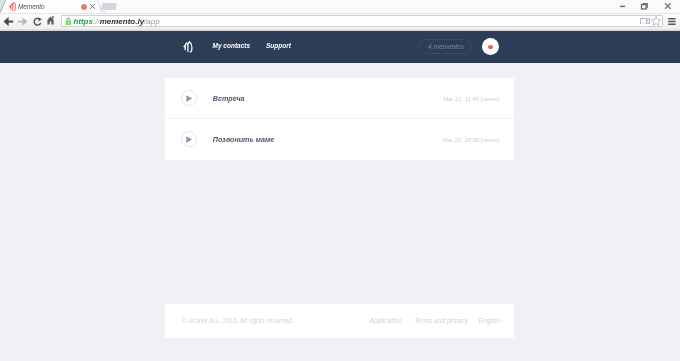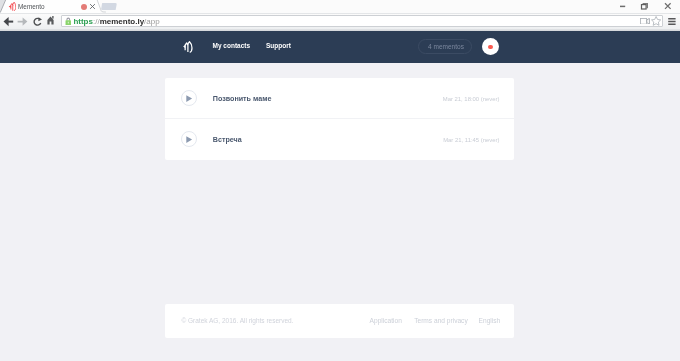--- a/index.html
+++ b/index.html
@@ -1,19 +1,19 @@
 <!DOCTYPE html>
 <html><head>
 <meta charset="utf-8">
 <style>
   html,body{margin:0;padding:0;}
   body{width:680px;height:361px;overflow:hidden;
        font-family:"Liberation Sans",sans-serif;background:#f1f1f5;
        -webkit-font-smoothing:antialiased;}
-  .win{position:relative;width:680px;height:361px;overflow:hidden;}
+  .win{position:relative;width:680px;height:361px;overflow:hidden;font-style:italic;}
   svg{display:block;}
 
   
   .tabstrip{position:absolute;left:0;top:0;width:680px;height:14px;background:#fbfbfb;}
   .tabstrip-bg{position:absolute;left:0;top:0;width:10px;height:14px;
        background:#dfe1e4;
        clip-path:polygon(0 0, 5.5px 0, 0 13px, 0 13px);}
   .tab-active{position:absolute;left:0px;top:0px;width:100px;height:14px;}
   .tab-active .shape{position:absolute;left:0;top:0;width:100px;height:14px;
        background:#fefefe;
@@ -217,31 +217,31 @@
     <i></i>
   </div>
 
   <div class="card">
       <div class="row">
       <div class="play">
         <svg width="6.4" height="7.2" viewBox="0 0 6.4 7.2">
             <path d="M0.3 0.25 L6.1 3.6 L0.3 6.95 Z" fill="#8c9ab0"></path>
           </svg>
       </div>
-      <div class="row-title">Позвонить маме</div>
-      <div class="row-time">Mar 21, 18:00 (never)</div>
+      <div class="row-title">Встреча</div>
+      <div class="row-time">Mar 21, 11:45 (never)</div>
     </div>
       <div class="row">
       <div class="play">
         <svg width="6.4" height="7.2" viewBox="0 0 6.4 7.2">
             <path d="M0.3 0.25 L6.1 3.6 L0.3 6.95 Z" fill="#8c9ab0"></path>
           </svg>
       </div>
-      <div class="row-title">Встреча</div>
-      <div class="row-time">Mar 21, 11:45 (never)</div>
+      <div class="row-title">Позвонить маме</div>
+      <div class="row-time">Mar 21, 18:00 (never)</div>
     </div>
     </div>
 
   <div class="footer">
     <div class="f-copy">© Gratek AG, 2016. All rights reserved.</div>
     <a class="f-link l1">Application</a>
     <a class="f-link l2">Terms and privacy</a>
     <a class="f-link l3">English</a>
   </div>
 

